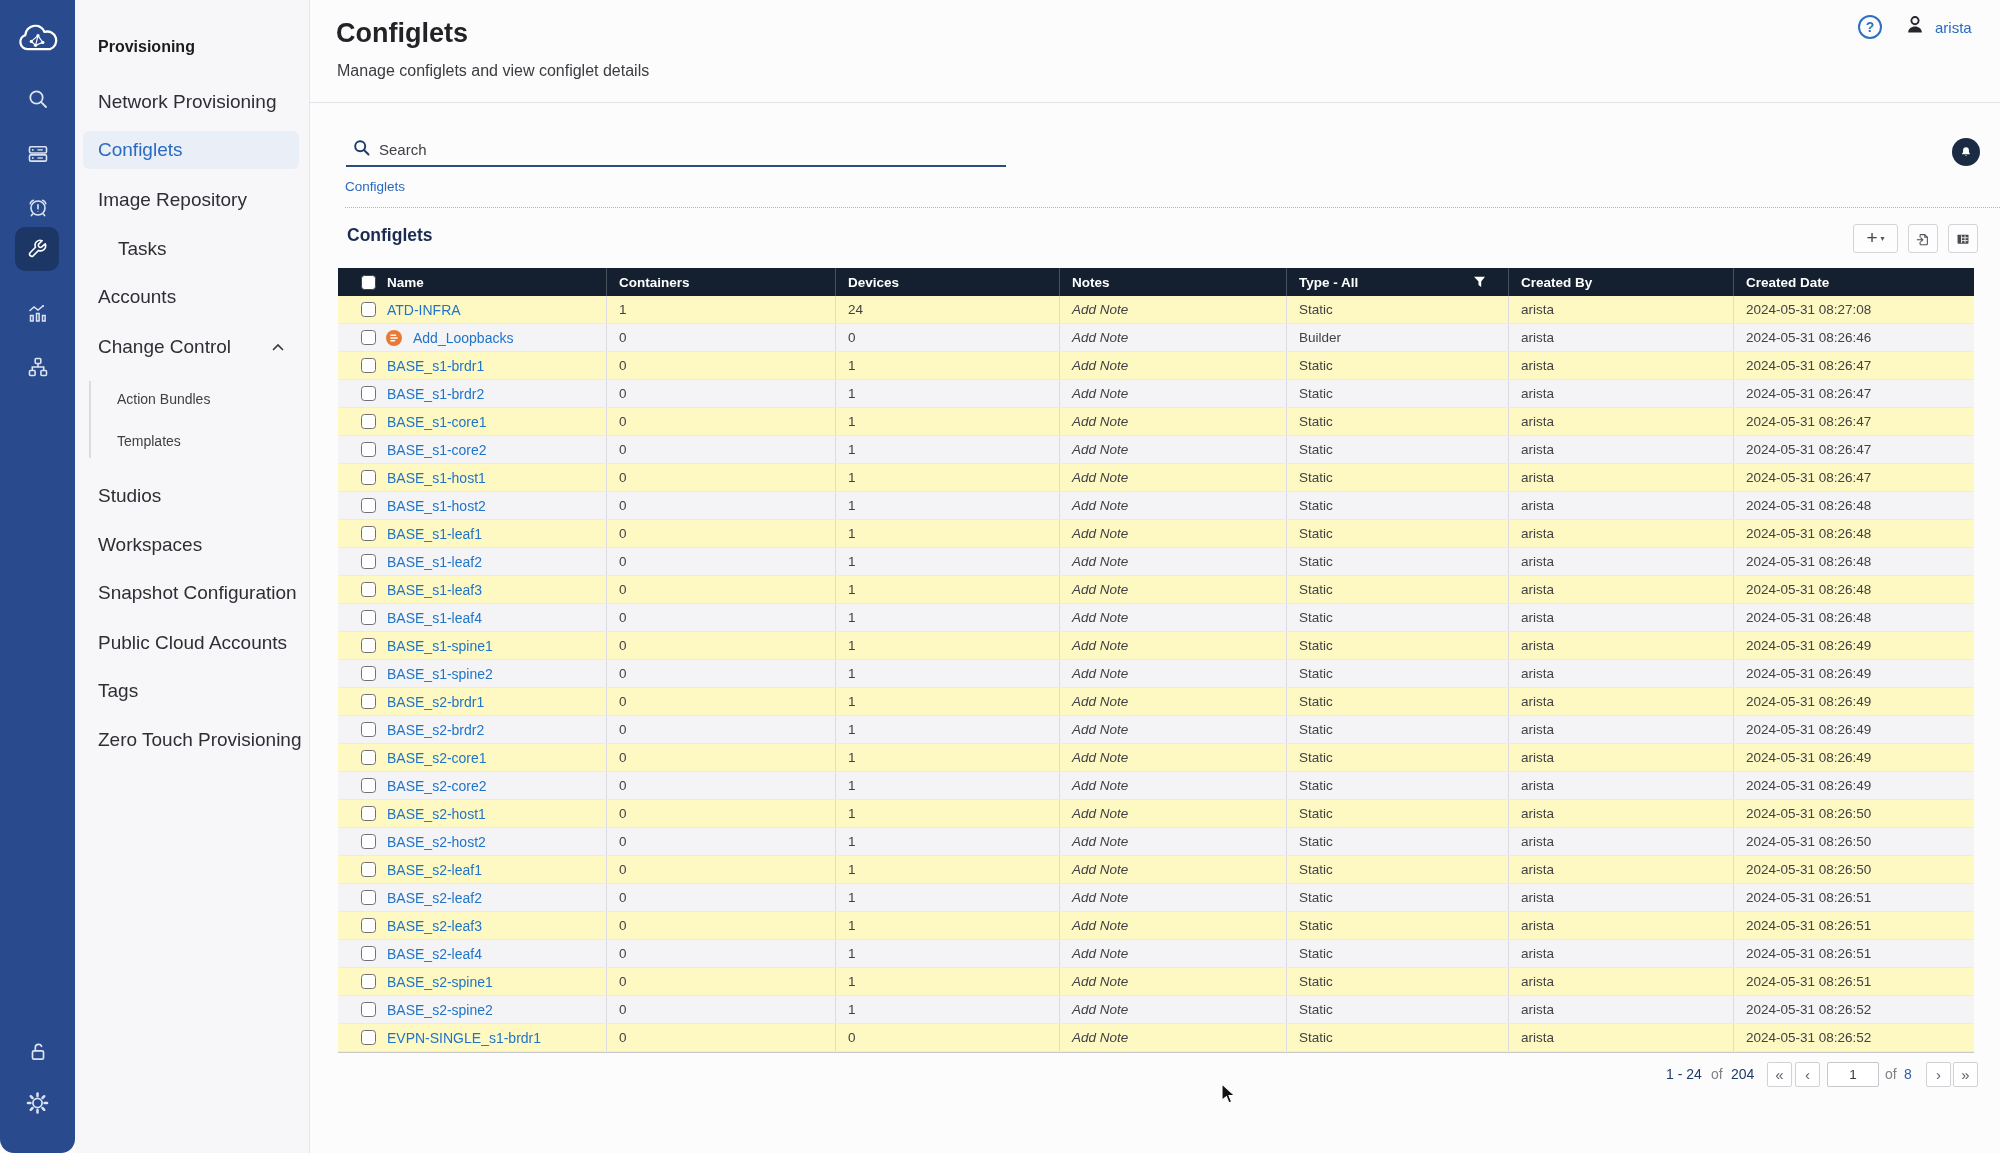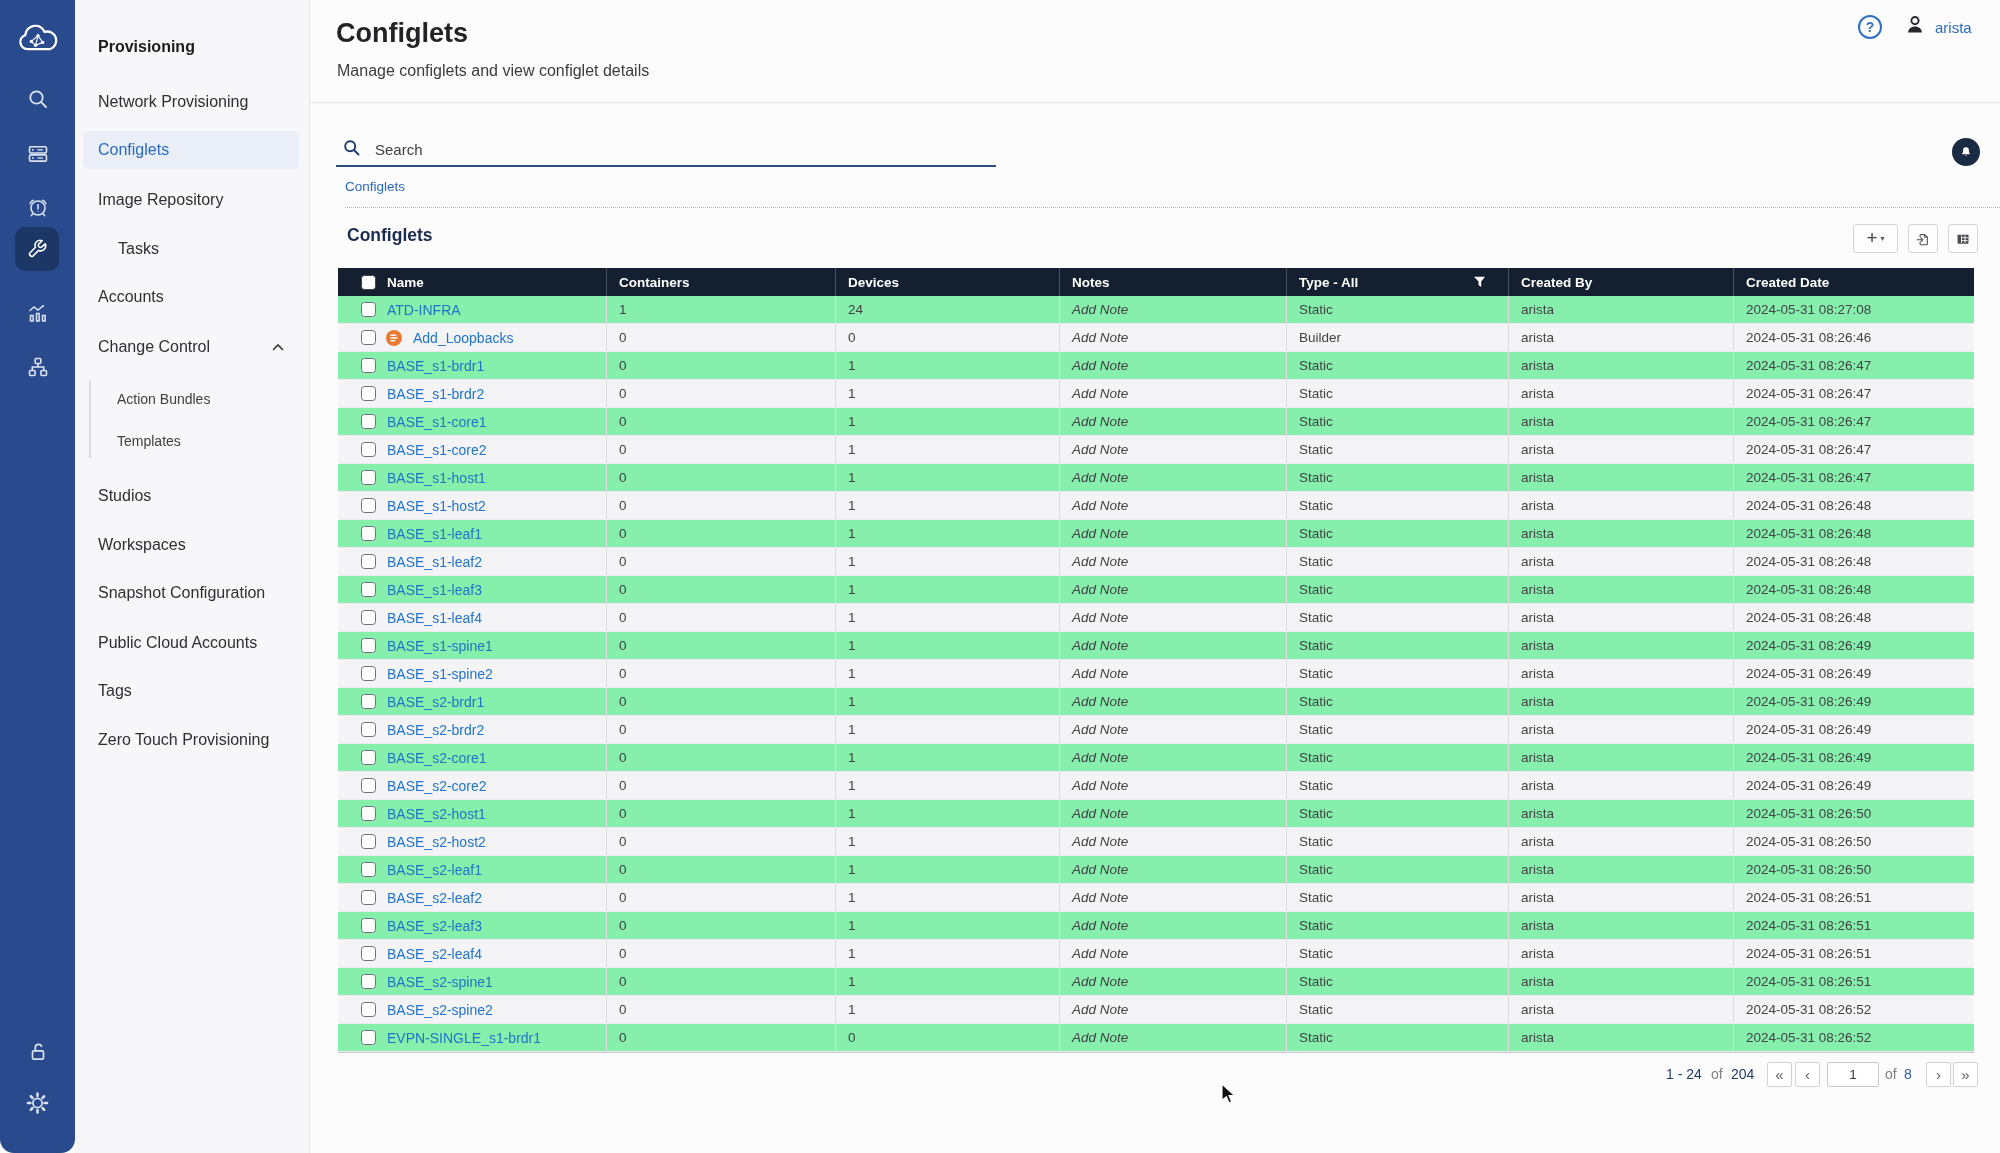--- a/index.html
+++ b/index.html
@@ -7,57 +7,57 @@
   .app{position:relative;width:2000px;height:1153px;background:#fcfcfd;overflow:hidden;}
 
   
   .rail{position:absolute;left:0;top:0;width:75px;height:1153px;background:#294a8d;border-radius:0 0 14px 14px;}
   .rail-icon{position:absolute;left:0;width:75px;display:flex;justify-content:center;align-items:center;transform:translateY(-50%);}
   .rail-tile{position:absolute;left:15px;width:44px;height:44px;background:#1c3665;border-radius:10px;transform:translateY(-50%);display:flex;align-items:center;justify-content:center;}
 
   
   .sidebar{position:absolute;left:75px;top:0;width:235px;height:1153px;background:#f7f7f9;border-right:1px solid #e5e5e8;}
   .sd-heading{position:absolute;left:23px;transform:translateY(-50%);font-size:16px;font-weight:bold;color:#1b1b20;}
-  .sd-item{position:absolute;left:0;width:235px;height:38px;transform:translateY(-50%);display:flex;align-items:center;padding-left:23px;font-size:16px;color:#2e2e34;cursor:pointer;}
+  .sd-item{position:absolute;left:0;width:235px;height:38px;transform:translateY(-50%);display:flex;align-items:center;padding-left:23px;font-size:19px;color:#2e2e34;cursor:pointer;}
   .sd-item.active{left:8px;width:216px;padding-left:15px;background:#e9eef7;border-radius:6px;color:#2a6bbf;}
   .sd-sub{position:absolute;left:0;width:235px;height:32px;transform:translateY(-50%);display:flex;align-items:center;padding-left:42px;font-size:14px;color:#404040;cursor:pointer;}
   .sd-rule{position:absolute;left:14px;top:381px;width:2px;height:77px;background:#dcdce0;}
   .sd-chevron{position:absolute;right:26px;display:flex;}
 
   
   .main{position:absolute;left:310px;top:0;width:1690px;height:1153px;background:#fcfcfd;}
   .page-title{position:absolute;left:26px;top:18px;font-size:27px;font-weight:bold;color:#232327;}
   .page-subtitle{position:absolute;left:27px;top:62px;font-size:16px;color:#3b3b40;}
   .top-divider{position:absolute;left:0;top:102px;width:1690px;height:1px;background:#e3e3e6;}
   .help-btn{position:absolute;left:1548px;top:15px;width:24px;height:24px;border:2px solid #2e6fc2;border-radius:50%;color:#2e6fc2;font-size:14px;font-weight:bold;display:flex;align-items:center;justify-content:center;cursor:pointer;background:transparent;}
   .user-wrap{position:absolute;left:1593px;top:13px;display:flex;align-items:center;gap:8px;cursor:pointer;}
   .user-name{font-size:15px;color:#2a6bbf;}
 
-  .search-wrap{position:absolute;left:26px;top:134px;width:660px;height:33px;border-bottom:2px solid #2d4d7e;display:flex;align-items:center;gap:14px;padding-left:7px;cursor:text;}
+  .search-wrap{position:absolute;left:36px;top:134px;width:660px;height:33px;border-bottom:2px solid #2d4d7e;display:flex;align-items:center;gap:8px;padding-left:7px;cursor:text;}
   .search-ph{font-size:15px;color:#3f4045;}
   .bell{position:absolute;left:1642px;top:138px;width:28px;height:28px;border-radius:50%;background:#1b2b44;display:flex;align-items:center;justify-content:center;cursor:pointer;}
 
   .breadcrumb{position:absolute;left:35px;top:179px;font-size:13.5px;color:#2a6bbf;cursor:pointer;}
   .dotted{position:absolute;left:35px;top:207px;width:1655px;border-top:1px dotted #b5b5ba;}
 
   .section-title{position:absolute;left:37px;top:225px;font-size:17.5px;font-weight:bold;color:#1b2c4f;}
   .tbtn{position:absolute;top:224px;height:29px;background:#fdfdfe;border:1px solid #d5d5d9;border-radius:3px;display:flex;align-items:center;justify-content:center;cursor:pointer;gap:3px;}
   .tbtn.add{left:1543px;width:45px;color:#47474c;}
   .tbtn.add .plus{font-size:19px;line-height:1;margin-top:-2px;}
   .tbtn.add .caret{font-size:8px;color:#56565c;}
   .tbtn.icon2{left:1598px;width:30px;}
   .tbtn.icon3{left:1638px;width:30px;}
 
   
   .tbl{position:absolute;left:28px;top:268px;width:1636px;border-bottom:1px solid #c9c9cd;}
   .trow{display:grid;grid-template-columns:260px 229px 224px 227px 222px 225px 249px;height:28px;padding-left:9px;}
   .thead{background:#14202f;color:#fff;font-weight:bold;}
   .thead .tc{border-right:1px solid rgba(255,255,255,0.22);display:flex;align-items:center;font-size:13.5px;position:relative;}
   .thead .tc:last-child{border-right:none;}
-  .tbody .trow{background:#86efac;border-bottom:1px solid #ebebee;}
+  .tbody .trow{background:#fef9c3;border-bottom:1px solid #ebebee;}
   .tbody .trow.alt{background:#f4f4f7;}
   .tbody .tc{border-right:1px solid #dddde1;display:flex;align-items:center;font-size:13.5px;color:#414146;overflow:hidden;white-space:nowrap;}
   .tbody .tc:last-child{border-right:none;}
   .tc.pad{padding-left:12px;}
   .cb{width:15px;height:15px;border:1.6px solid #6f6f76;border-radius:3.5px;background:#fff;margin-left:14px;flex:none;cursor:pointer;}
   .thead .cb{border-color:#41414a;}
   .name-link{margin-left:11px;font-size:14px;color:#1f74c9;text-decoration:none;cursor:pointer;}
   .hdr-label{margin-left:11px;}
   .note{font-style:italic;color:#97979b;cursor:pointer;}
   .type-builder{color:#d9822b;}

